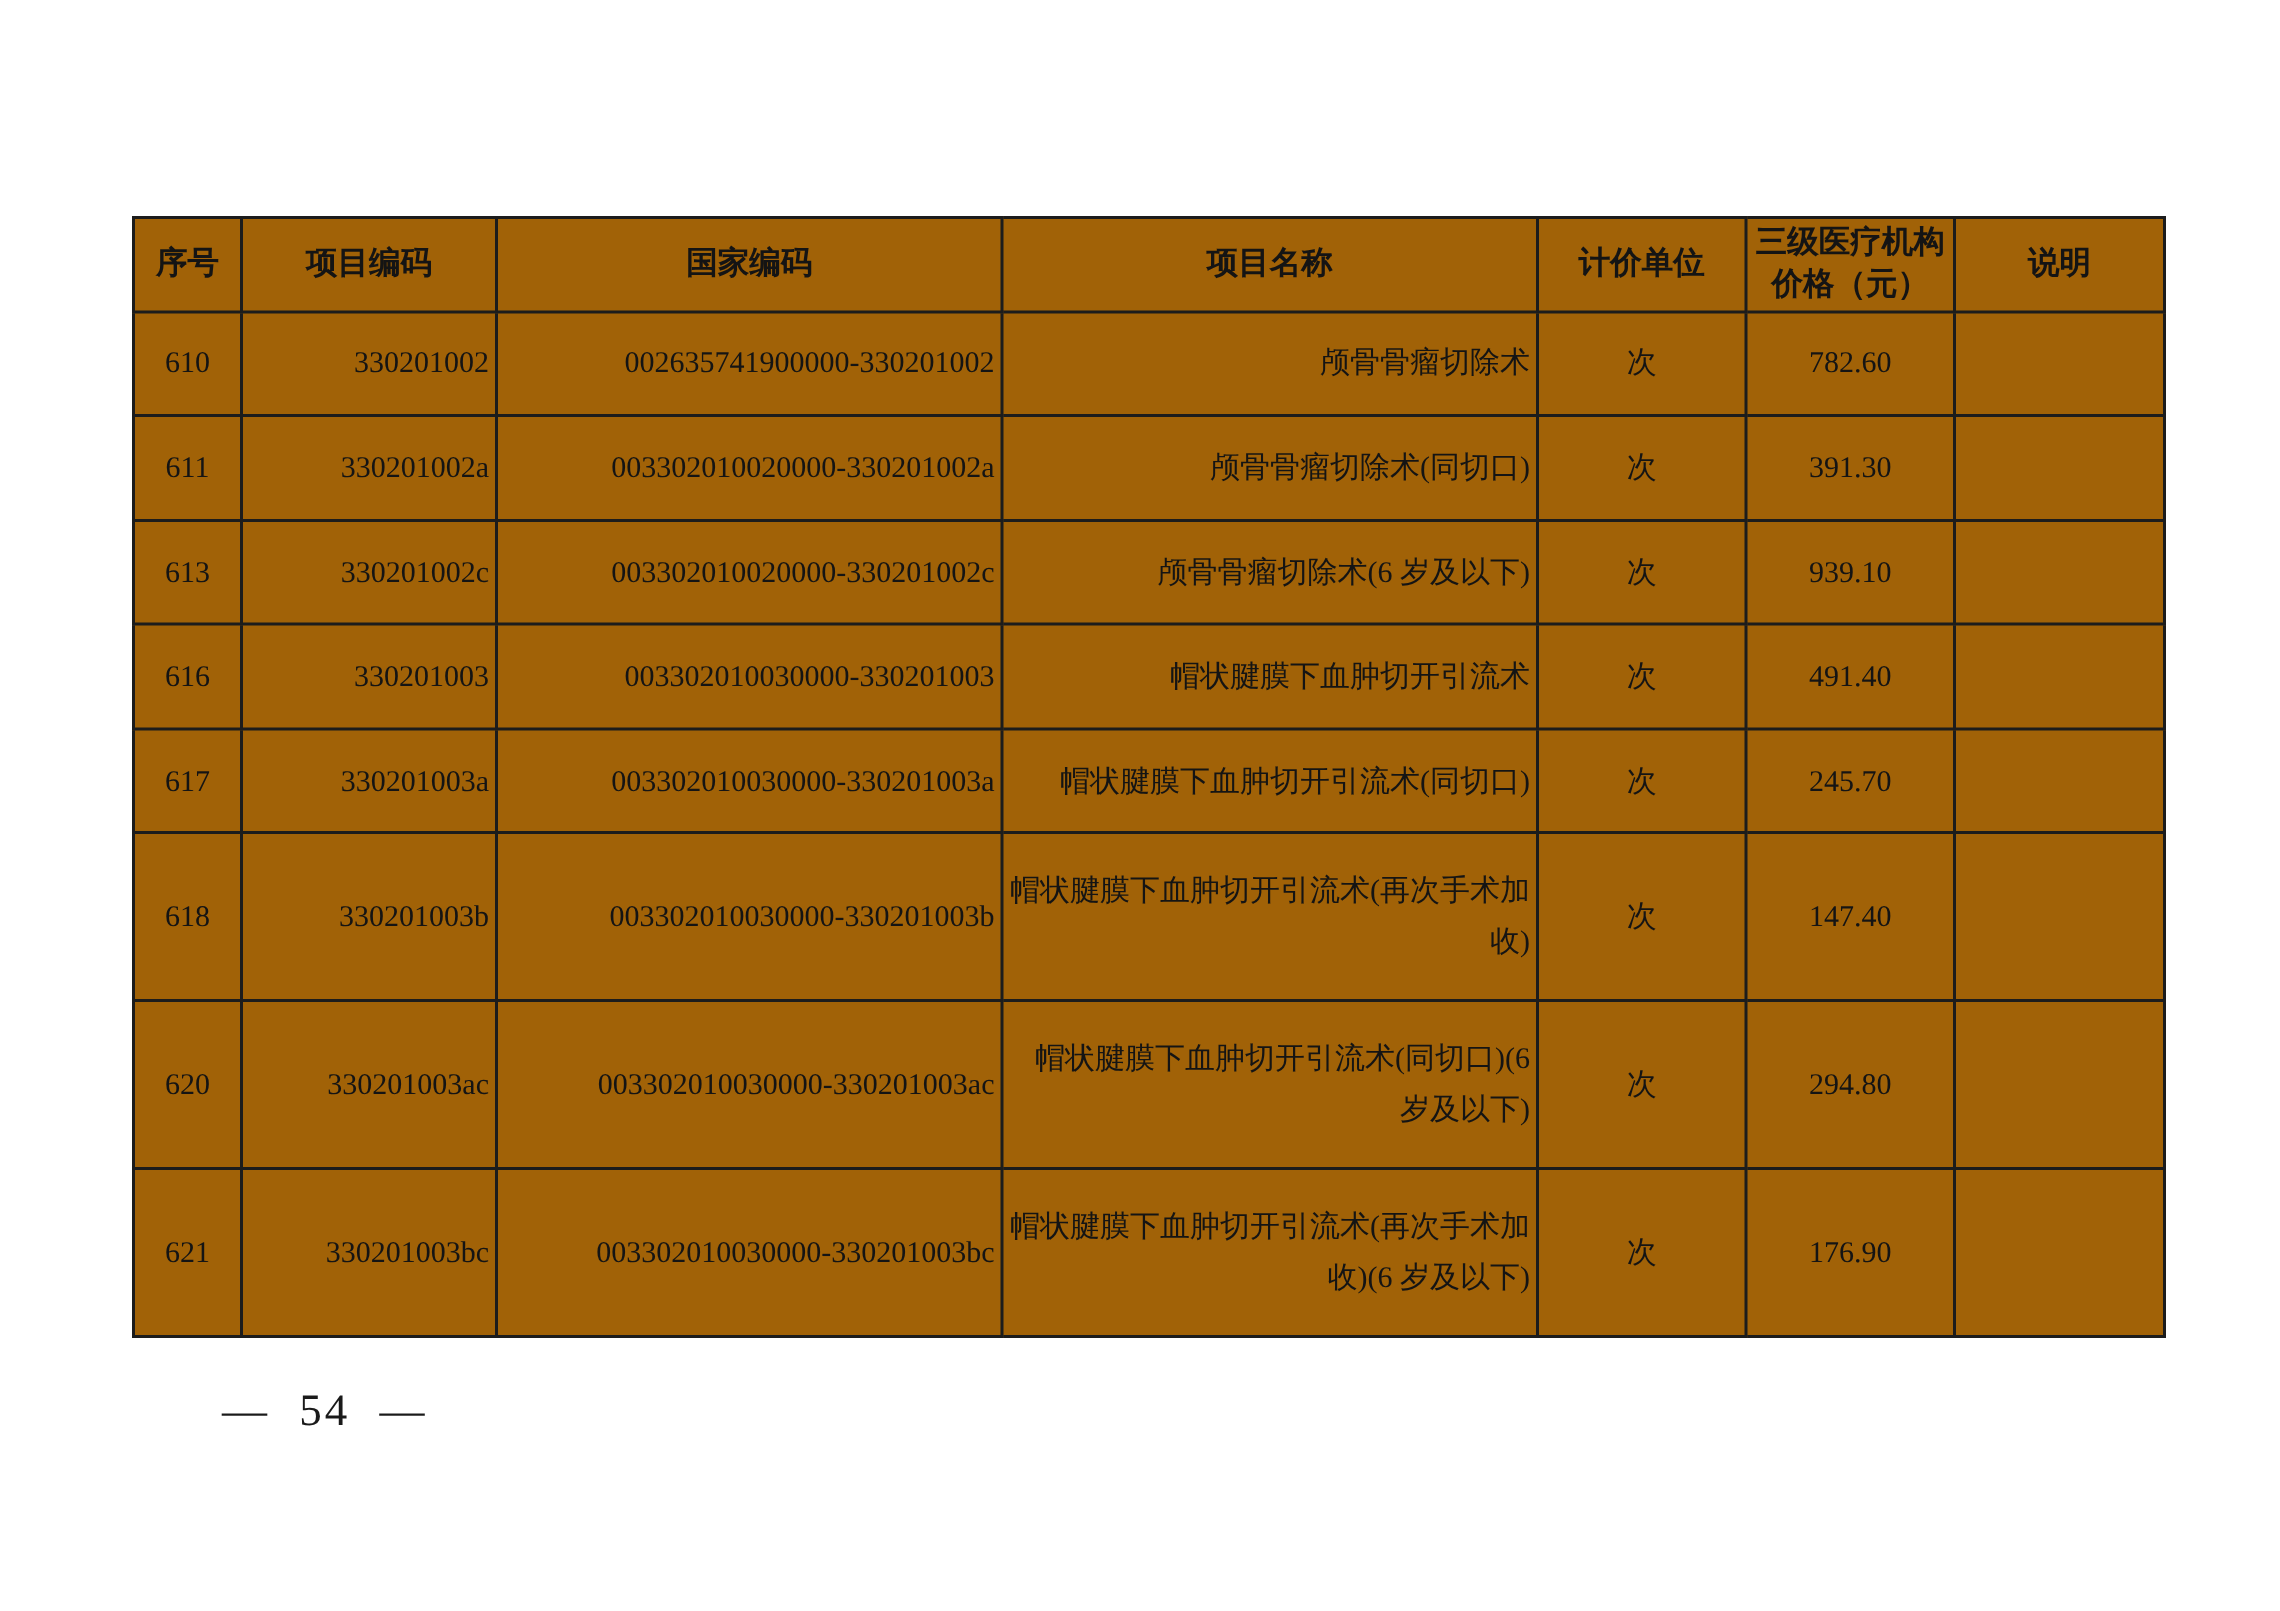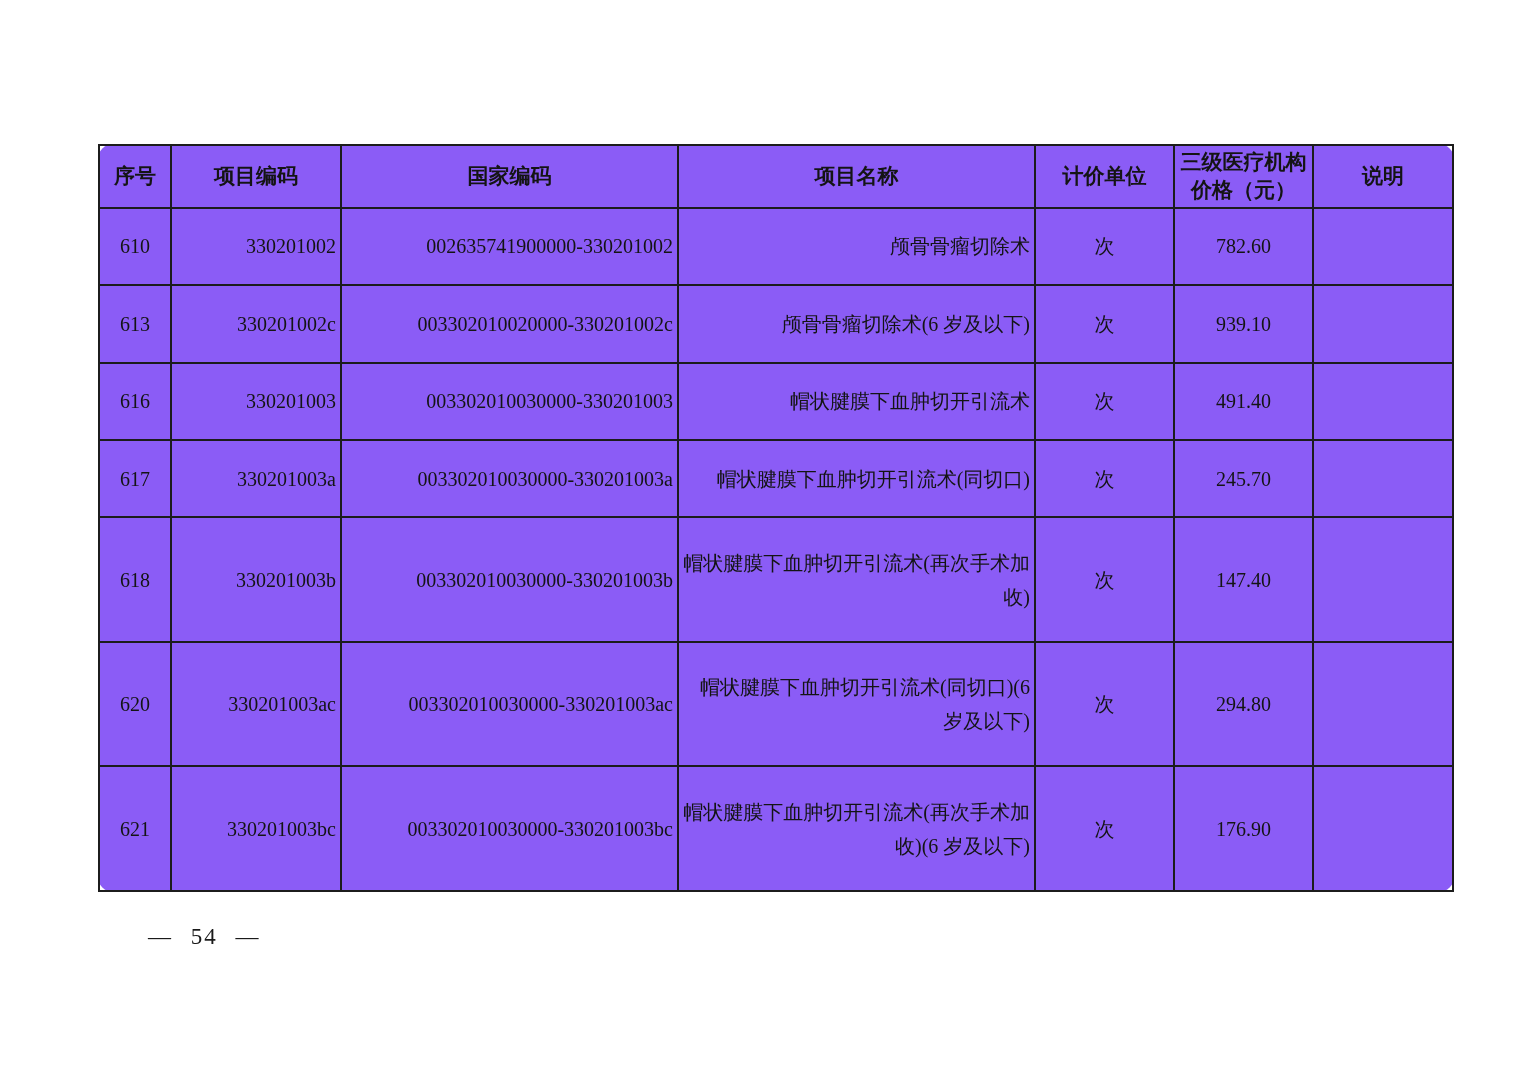--- a/index.html
+++ b/index.html
@@ -9,28 +9,27 @@
   }
   body {
     width: 1520px;
     height: 1074px;
     position: relative;
     font-family: "Liberation Serif", "DejaVu Serif", serif;
     color: #141414;
   }
   .price-table {
     position: absolute;
-    left: 98px;
+    left: 88px;
     top: 144px;
     width: 1354px;
     height: 748px;
     border-collapse: collapse;
     table-layout: fixed;
-    background: #8b5cf6;
-    border-radius: 15px;
+    background: #a16207;
   }
   .price-table td, .price-table th {
     border: 2px solid #1c1c1c;
     font-size: 20px;
     vertical-align: middle;
     overflow: hidden;
     padding: 2px 4px;
     line-height: 1.7;
   }
   .price-table th {
@@ -41,21 +40,21 @@
     line-height: 1.35;
     height: 55px;
   }
   .price-table td.center { text-align: center; }
   .price-table td.left   { text-align: right; }
   .price-table tr.data-row { height: 46px; }
   .page-number {
     position: absolute;
     left: 148px;
     top: 924px;
-    font-size: 23px;
+    font-size: 30px;
     letter-spacing: 2px;
     word-spacing: 10px;
     color: #1a1a1a;
     white-space: pre;
   }
 </style>
 </head>
 <body>
 
 <table class="price-table">
@@ -83,20 +82,29 @@
     </tr>
   </thead>
   <tbody>
     <tr class="data-row">
       <td class="center">610</td>
       <td class="left">330201002</td>
       <td class="left">002635741900000-330201002</td>
       <td class="left">颅骨骨瘤切除术</td>
       <td class="center">次</td>
       <td class="center">782.60</td>
+      <td class="left"></td>
+    </tr>
+    <tr class="data-row">
+      <td class="center">611</td>
+      <td class="left">330201002a</td>
+      <td class="left">003302010020000-330201002a</td>
+      <td class="left">颅骨骨瘤切除术(同切口)</td>
+      <td class="center">次</td>
+      <td class="center">391.30</td>
       <td class="left"></td>
     </tr>
     <tr class="data-row">
       <td class="center">613</td>
       <td class="left">330201002c</td>
       <td class="left">003302010020000-330201002c</td>
       <td class="left">颅骨骨瘤切除术(6 岁及以下)</td>
       <td class="center">次</td>
       <td class="center">939.10</td>
       <td class="left"></td>

